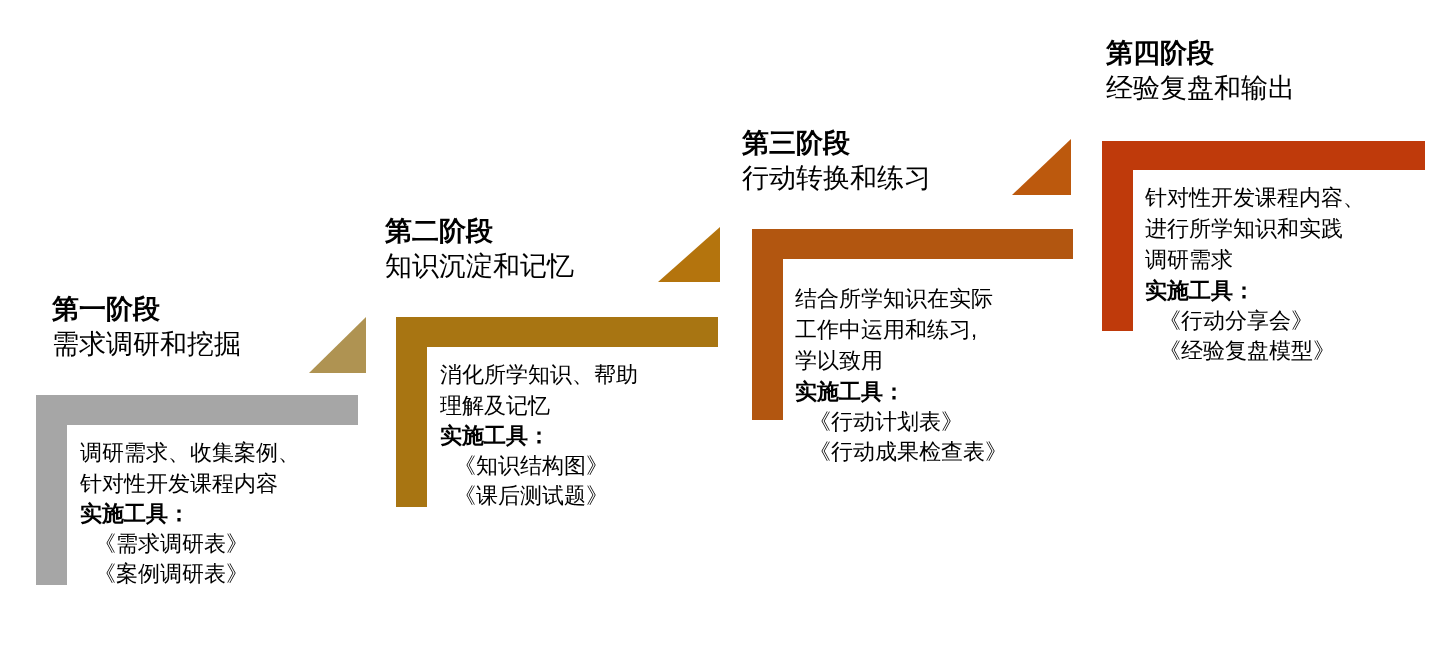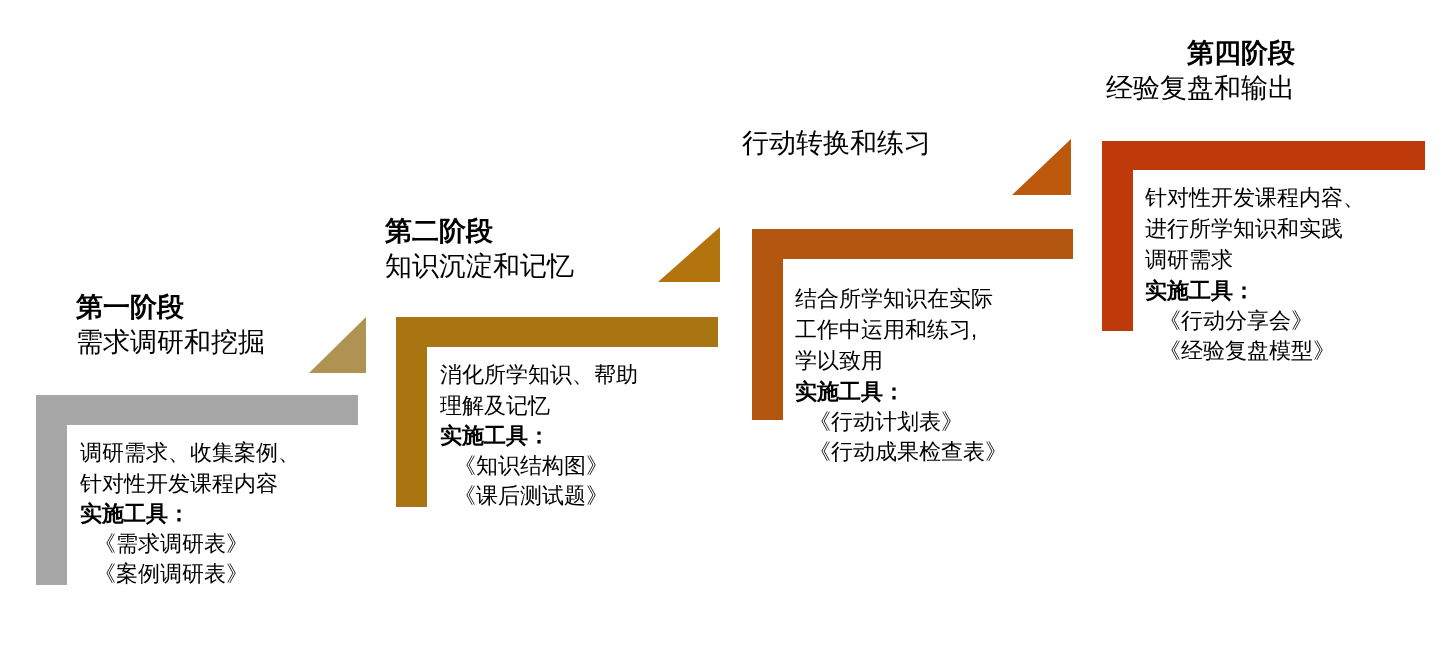--- a/index.html
+++ b/index.html
@@ -66,21 +66,21 @@
     font-size: 22px;
     font-weight: normal;
     padding-left: 14px;
   }
 </style>
 </head>
 <body>
 
 <div class="stage">
 
-  <div class="stage-heading" style="left:76px; top:292px;font-family:Liberation Mono, monospace;">
+  <div class="stage-heading" style="left:52px; top:292px;">
     <span class="line1">第一阶段</span>
     <span class="line2">需求调研和挖掘</span>
   </div>
 
   <div class="tri" style="left:309px; top:317px;
               border-left:57px solid transparent;
               border-bottom:56px solid #AF9352;"></div>
 
   <div class="l-arm" style="left:36px; top:395px; width:322px; height:30px; background:#A6A6A6;"></div>
   <div class="l-stem" style="left:36px; top:425px; width:31px; height:160px; background:#A6A6A6;"></div>
@@ -113,20 +113,21 @@
     <div class="desc">理解及记忆</div>
     <div class="tools-label">实施工具：</div>
     <div class="tool-item">《知识结构图》</div>
     <div class="tool-item">《课后测试题》</div>
   </div>
 </div>
 
 <div class="stage">
 
   <div class="stage-heading" style="left:742px; top:126px;">
+    <span class="line1">第三阶段</span>
     <span class="line2">行动转换和练习</span>
   </div>
 
   <div class="tri" style="left:1012px; top:139px;
               border-left:59px solid transparent;
               border-bottom:56px solid #BC590D;"></div>
 
   <div class="l-arm" style="left:752px; top:229px; width:321px; height:30px; background:#B25610;"></div>
   <div class="l-stem" style="left:752px; top:259px; width:31px; height:161px; background:#B25610;"></div>
 
@@ -135,21 +136,21 @@
     <div class="desc">工作中运用和练习,</div>
     <div class="desc">学以致用</div>
     <div class="tools-label">实施工具：</div>
     <div class="tool-item">《行动计划表》</div>
     <div class="tool-item">《行动成果检查表》</div>
   </div>
 </div>
 
 <div class="stage">
 
-  <div class="stage-heading" style="left:1106px; top:36px;text-align:right;">
+  <div class="stage-heading" style="left:1106px; top:36px;">
     <span class="line1">第四阶段</span>
     <span class="line2">经验复盘和输出</span>
   </div>
 
   <div class="l-arm" style="left:1102px; top:141px; width:323px; height:29px; background:#BF3A0B;"></div>
   <div class="l-stem" style="left:1102px; top:170px; width:31px; height:161px; background:#BF3A0B;"></div>
 
   <div class="body-block" style="left:1145px; top:182px;">
     <div class="desc">针对性开发课程内容、</div>
     <div class="desc">进行所学知识和实践</div>

